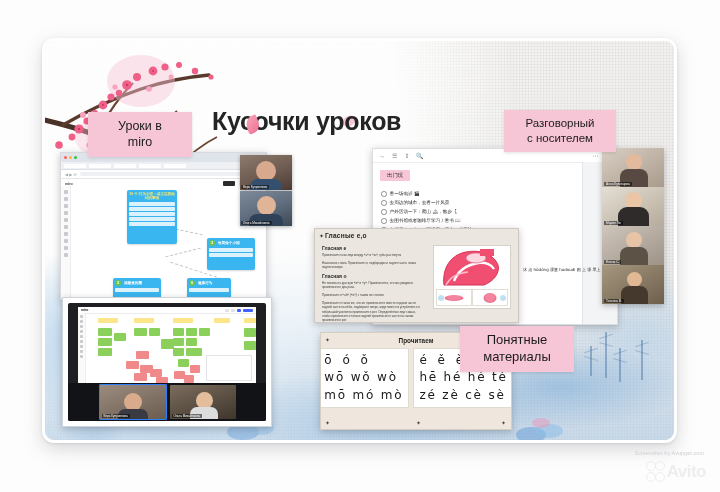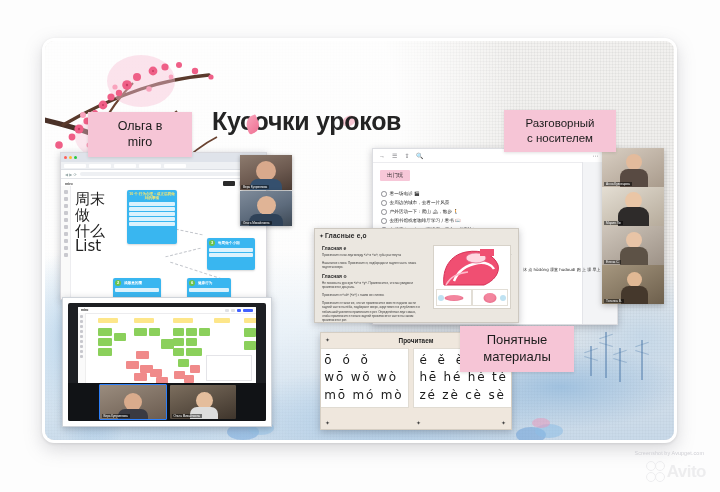--- a/index.html
+++ b/index.html
@@ -309,26 +309,20 @@
           <i></i>
           <i></i>
           <i></i>
           <i></i>
           <i></i>
           <i></i>
           <i></i>
           <i></i>
           <i></i>
       </div>
-      <div class="hanzi">
-        <span>周末</span>
-        <span>做</span>
-        <span>什么</span>
-        <span>List</span>
-      </div>
       <div class="connector" style="left:100px;top:44px;width:42px;transform:rotate(12deg);"></div>
       <div class="connector" style="left:104px;top:66px;width:36px;transform:rotate(-14deg);"></div>
       <div class="connector" style="left:108px;top:84px;width:54px;transform:rotate(18deg);"></div>
 
       <div class="note" style="left:66px;top:4px;width:50px;height:54px;background:#39b6f0;">
         <div class="note-hd" style="color:#ffe76a;text-align:center">10 个 行为心理：成正层易做到的事情</div>
         <div class="note-row"></div>
           <div class="note-row"></div>
           <div class="note-row"></div>
         <div class="note-row"></div>
@@ -560,21 +554,21 @@
       <span class="nm">Елена С.</span>
     </div>
     <div class="vtile" style="background:linear-gradient(150deg,#a6977f,#6d5f4c);">
       <div style="position:absolute;left:25px;top:7px;width:15px;height:15px;border-radius:50%;background:#e0b894;"></div>
       <div style="position:absolute;left:19px;top:21px;width:27px;height:18px;border-radius:8px 8px 0 0;background:#45382c;"></div>
       <span class="nm">Татьяна В.</span>
     </div>
   </div>
 
   <div class="pink-label" id="label-miro">
-    <div>Ольга в</div>
+    <div>Уроки в</div>
     <div>miro</div>
   </div>
   <div class="pink-label" id="label-materials">
     <div>Понятные</div>
     <div>материалы</div>
   </div>
   <div class="pink-label" id="label-native">
     <div>Разговорный</div>
     <div>с носителем</div>
   </div>

